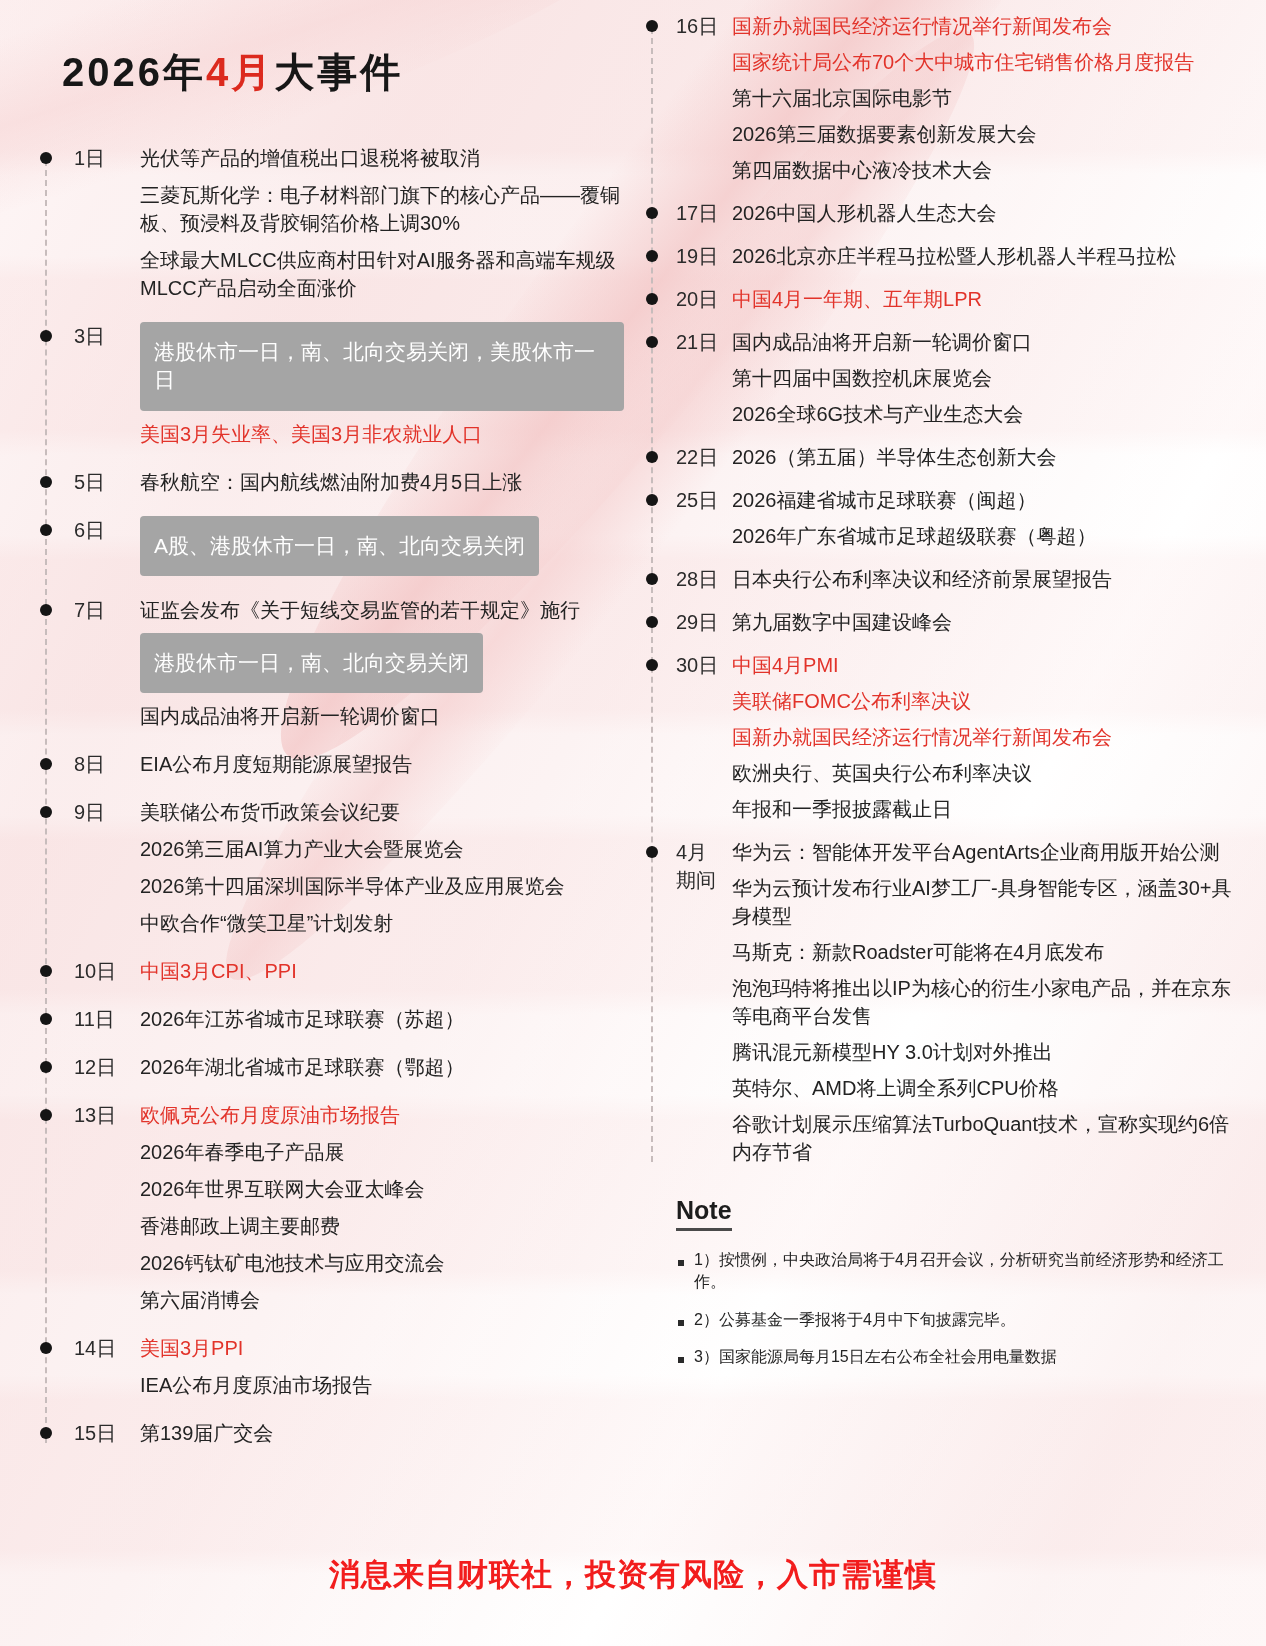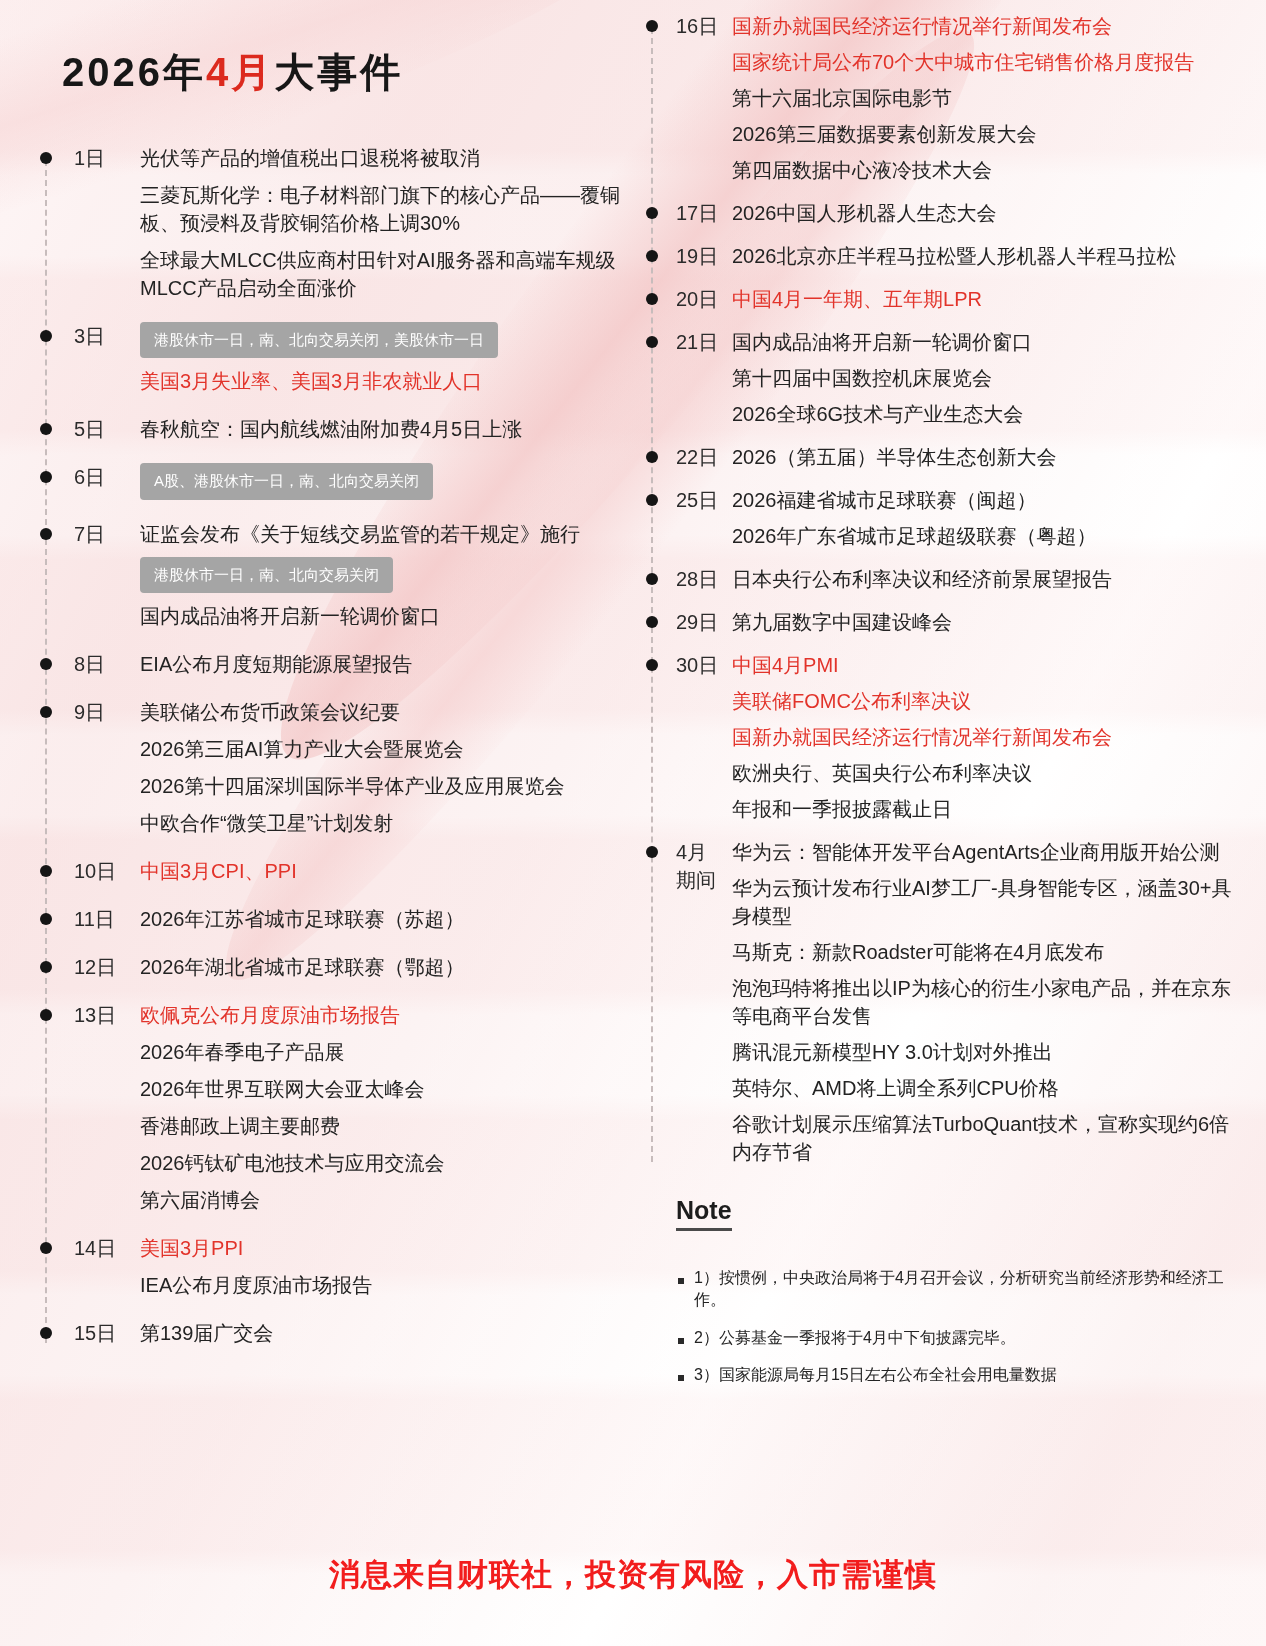--- a/index.html
+++ b/index.html
@@ -50,27 +50,27 @@
     width:12px;height:12px;border-radius:50%;background:#151515;
     margin-top:8px;position:relative;z-index:2;box-shadow:0 0 0 3px rgba(255,255,255,.0);
   }
   .date{font-size:20px;line-height:1.4;color:#2b2b2b;padding-right:4px;}
   .items{min-width:0;}
   .item{margin-bottom:var(--item-gap);font-size:20px;line-height:1.4;}
   .item:last-child{margin-bottom:0;}
   .item--red .item-text{color:#e2332a;}
   .item--badge .item-text{
     display:inline-block;background:#a5a5a5;color:#ffffff;
-    font-size:15px;line-height:1.35;padding:8px 14px;border-radius:4px;
+    font-size:21px;line-height:1.35;padding:16px 14px;border-radius:4px;
   }
 
   .note{margin:30px 0 0 30px;}
   .note-heading{
     display:inline-block;font-size:25px;font-weight:800;color:#1d1d1d;
-    border-bottom:3px solid #4a4a4a;padding-bottom:3px;margin-bottom:36px;
+    border-bottom:3px solid #4a4a4a;padding-bottom:3px;margin-bottom:18px;
   }
   .note-item{
     position:relative;padding-left:18px;margin-bottom:15px;
     font-size:16px;line-height:1.4;color:#232323;max-width:545px;
   }
   .note-item::before{
     content:'';position:absolute;left:2px;top:11px;width:6px;height:6px;background:#2a2a2a;
   }
 
   .footer{

